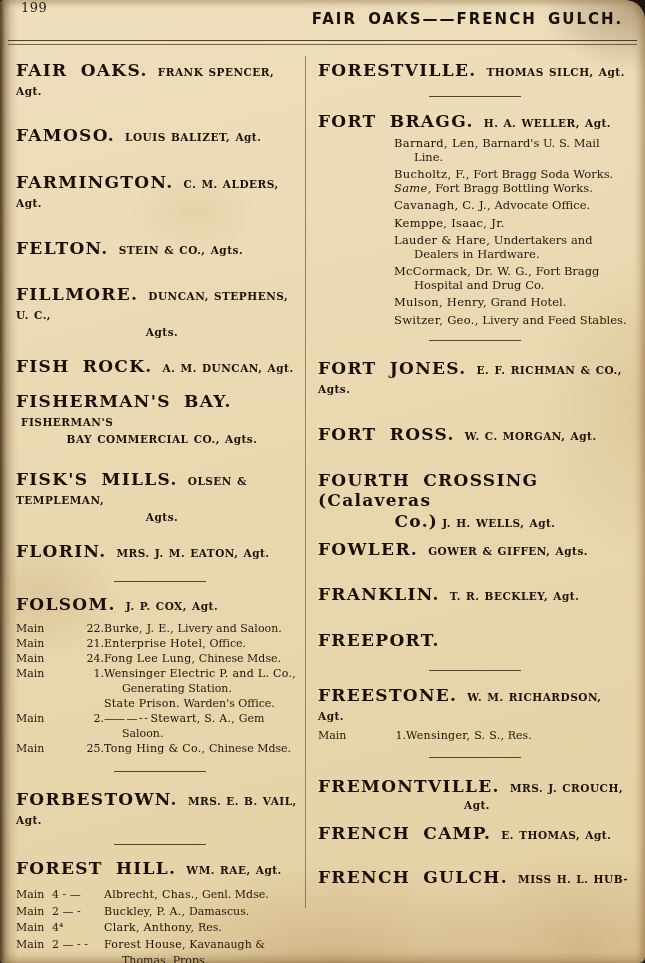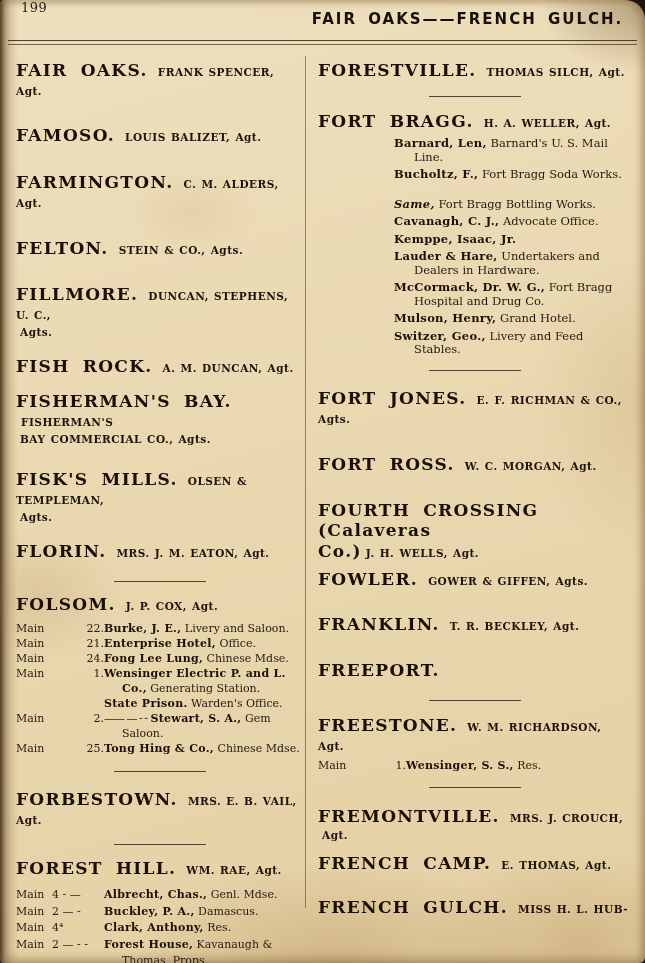--- a/index.html
+++ b/index.html
@@ -25,31 +25,31 @@
   .hrule{position:absolute;top:40px;left:8px;width:629px;height:3px;
          border-top:1px solid rgba(52,38,18,.85);border-bottom:1px solid rgba(52,38,18,.65)}
   .vrule{position:absolute;left:305px;top:56px;width:1px;height:852px;background:rgba(58,42,20,.5)}
   .col{position:absolute;top:52px;padding-top:8px;color:#221809}
   .colL{left:16px;width:288px}
   .colR{left:318px;width:314px}
   .town{line-height:19px}
   .tn{font:700 17px "DejaVu Serif",serif;letter-spacing:1.3px;word-spacing:6px;color:#190f06}
   .ta{font:700 10.5px "DejaVu Serif",serif;letter-spacing:.5px;word-spacing:1px;
       color:#1e130a;margin-left:5px}
-  .cont{display:block;text-align:left;line-height:14px;margin-top:1px}
+  .cont{display:block;text-align:center;line-height:14px;margin-top:1px}
   .cont .ta{margin-left:4px}
   .rows{margin-top:6px}
   .prow{display:flex;align-items:baseline;font:400 11px "DejaVu Serif",serif;
         line-height:15px;color:#241a0e}
   .fhrows .prow{line-height:16.5px}
   .exch{flex:0 0 34px}
   .num{flex:0 0 54px;box-sizing:border-box;text-align:right;white-space:nowrap}
   .fhrows .num{text-align:left;padding:0 4px 0 2px}
   .pbody{flex:1;padding-left:18px;text-indent:-18px}
-  .pbody b,.fbrow b{font-weight:700;letter-spacing:.3px;color:#1c1106}
+  .pbody b,.fbrow b{font-weight:400;letter-spacing:.3px;color:#1c1106}
   .dash{letter-spacing:-1px}
   .fbrow{margin:0 0 4px 76px;padding-left:20px;text-indent:-20px;
          font:400 11.5px "DejaVu Serif",serif;line-height:13.5px;color:#241a0e}
   .it{font-style:italic;font-weight:normal}
   .sdiv{border-top:1px solid rgba(44,32,14,.8);width:92px;margin:18px auto}
 </style>
 </head>
 <body>
 
 <div class="page">
@@ -188,21 +188,21 @@
     </div>
 
     <div class="sdiv" style="margin:16px auto 14px"></div>
 
     <div class="town" style="margin-bottom:6px">
       <span class="tn">FORT BRAGG.</span>
       <span class="ta">H. A. WELLER, Agt.</span>
     </div>
     <div>
       <div class="fbrow"><b>Barnard, Len,</b> <span>Barnard's U. S. Mail Line.</span></div>
-      <div class="fbrow" style="margin-bottom:16px"><b>Bucholtz, F.,</b> <span>Fort Bragg Soda Works.</span></div>
+      <div class="fbrow" style="margin-bottom:0"><b>Bucholtz, F.,</b> <span>Fort Bragg Soda Works.</span></div>
       <div class="fbrow"><b class="it">Same,</b> <span>Fort Bragg Bottling Works.</span></div>
       <div class="fbrow"><b>Cavanagh, C. J.,</b> <span>Advocate Office.</span></div>
       <div class="fbrow"><b>Kemppe, Isaac, Jr.</b> <span></span></div>
       <div class="fbrow"><b>Lauder &amp; Hare,</b> <span>Undertakers and Dealers in Hardware.</span></div>
       <div class="fbrow"><b>McCormack, Dr. W. G.,</b> <span>Fort Bragg Hospital and Drug Co.</span></div>
       <div class="fbrow"><b>Mulson, Henry,</b> <span>Grand Hotel.</span></div>
       <div class="fbrow"><b>Switzer, Geo.,</b> <span>Livery and Feed Stables.</span></div>
     </div>
 
     <div class="sdiv" style="margin:13px auto 17px"></div>

